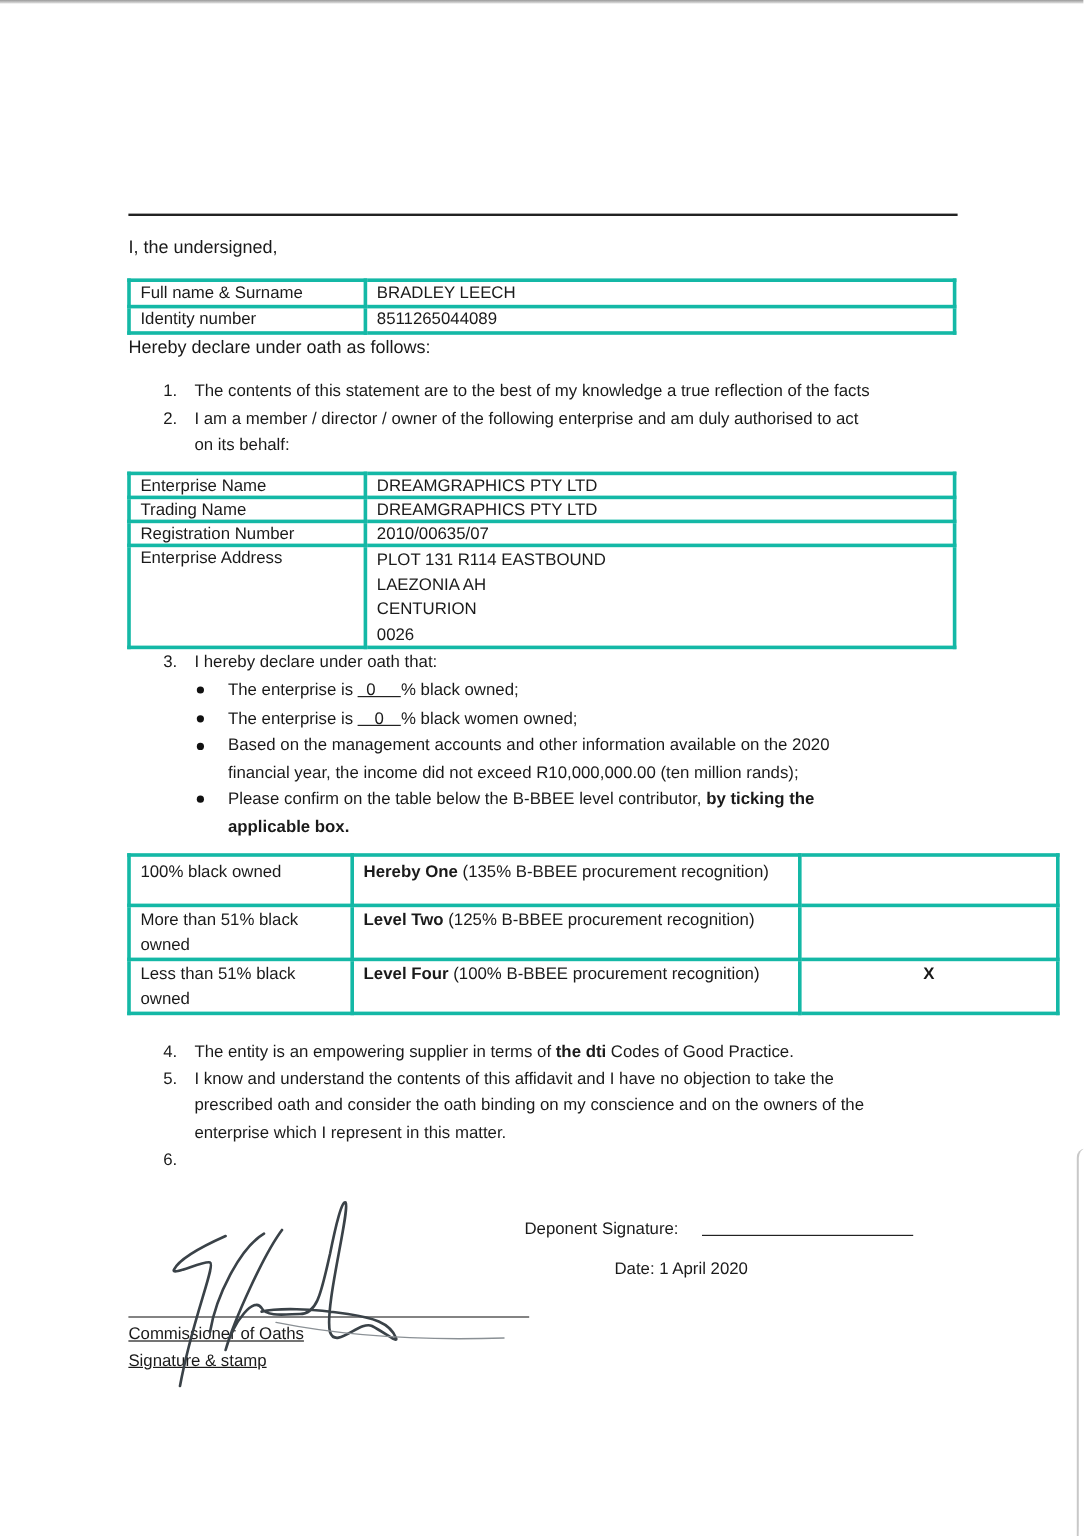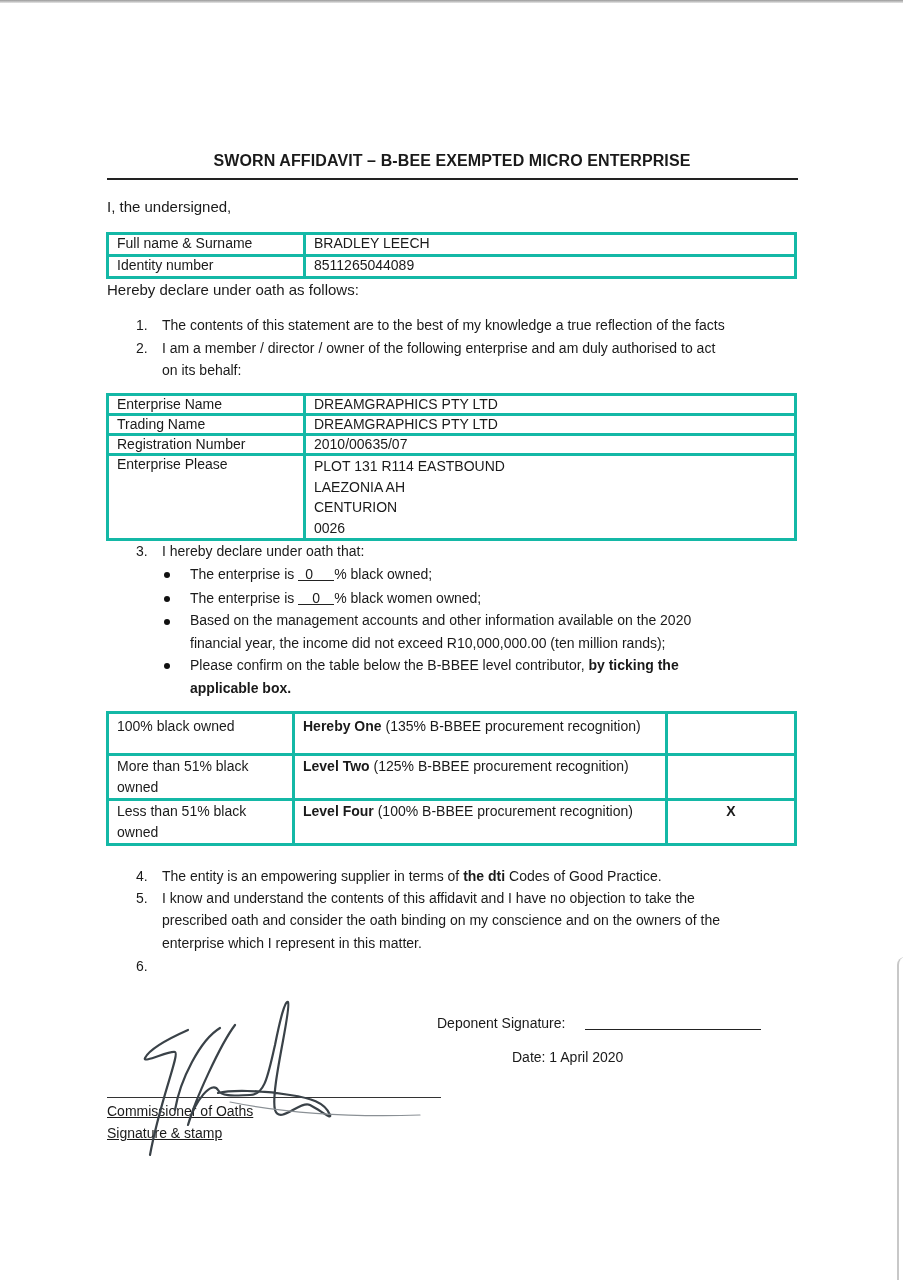--- a/index.html
+++ b/index.html
@@ -26,21 +26,20 @@
   .scroll-edge { position: absolute; left: 897px; top: 957px; width: 6px; height: 323px;
     border-left: 2px solid #c8c8c8; border-top-left-radius: 8px; }
 </style>
 </head>
 <body>
 
 <div class="top-shadow"></div>
 
 <div class="page">
 
-  <div class="title">SWORN AFFIDAVIT – B-BEE EXEMPTED MICRO ENTERPRISE</div>
   <div class="title-rule"></div>
 
   <div class="abs" style="left:107px;top:198px;font-size:15px;">I, the undersigned,</div>
 
   <table class="grid" style="left:106px;top:232px;width:691px;">
     <tbody>
         <tr style="height:22px;">
       <td style="width:178px;">Full name &amp; Surname</td>
       <td>BRADLEY LEECH</td>
     </tr>
@@ -67,21 +66,21 @@
     </tr>
     <tr style="height:20px;">
       <td>Trading Name</td>
       <td>DREAMGRAPHICS PTY LTD</td>
     </tr>
     <tr style="height:20px;">
       <td>Registration Number</td>
       <td>2010/00635/07</td>
     </tr>
     <tr>
-      <td>Enterprise Please</td>
+      <td>Enterprise Address</td>
       <td style="line-height:20.5px;">
         <div>PLOT 131 R114 EASTBOUND</div>
         <div>LAEZONIA AH</div>
         <div>CENTURION</div>
         <div>0026</div>
       </td>
     </tr>
   </tbody>
     </table>
 
@@ -101,21 +100,21 @@
   <div class="bullet" style="left:164px;top:619px;"></div>
   <div class="abs" style="left:190px;top:612px;">Based on the management accounts and other information available on the 2020</div>
   <div class="abs" style="left:190px;top:635px;">financial year, the income did not exceed R10,000,000.00 (ten million rands);</div>
 
   <div class="bullet" style="left:164px;top:663px;"></div>
   <div class="abs" style="left:190px;top:657px;">
     <span>Please confirm on the table below the B-BBEE level contributor, </span><b>by ticking the</b>
   </div>
   <div class="abs" style="left:190px;top:680px;font-weight:bold;">applicable box.</div>
 
-  <table class="grid sm" style="left:106px;top:711px;width:691px;line-height:21px;">
+  <table class="grid sm" style="left:106px;top:711px;width:777px;line-height:21px;">
     <tbody>
         <tr style="height:42px;">
       <td style="width:167px;padding-top:2px;">100% black owned</td>
       <td style="width:354px;padding-top:2px;"><b>Hereby One</b><span> (135% B-BBEE procurement recognition)</span></td>
       <td style="text-align:center;font-weight:bold;padding-top:2px;"></td>
     </tr>
     <tr style="height:42px;">
       <td style="padding-top:0px;">
         <div>More than 51% black</div>
         <div>owned</div>

